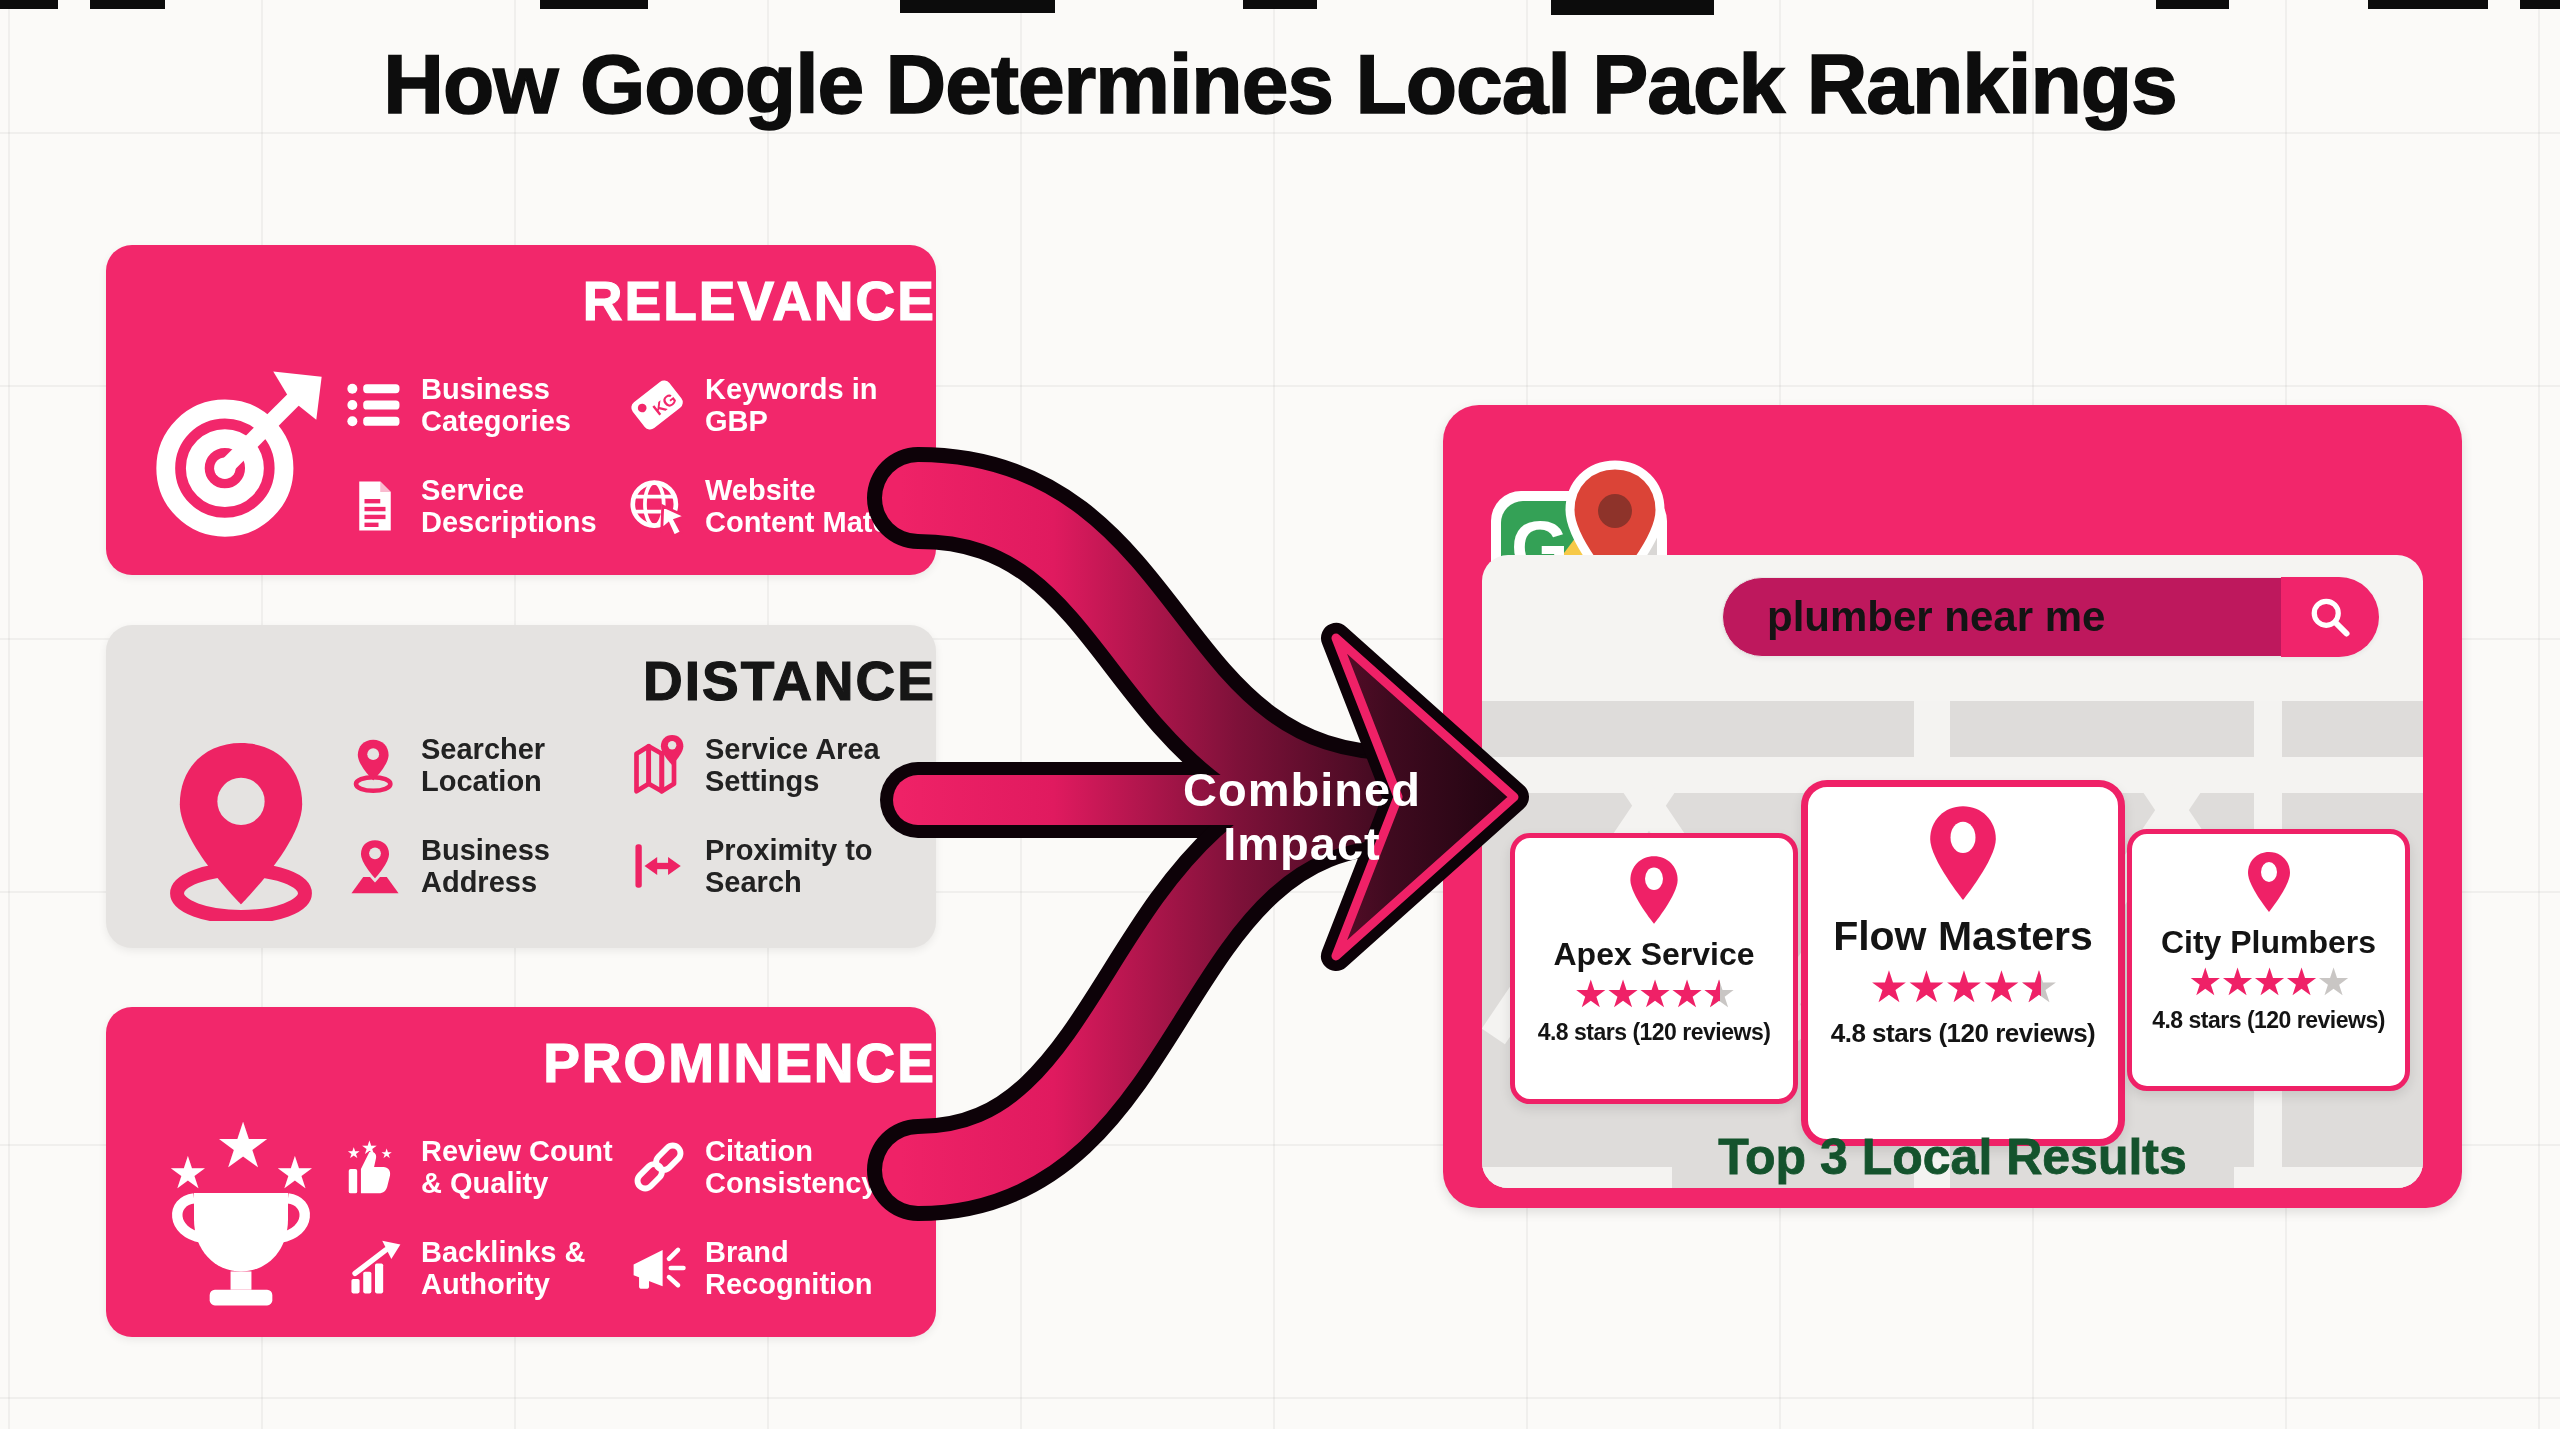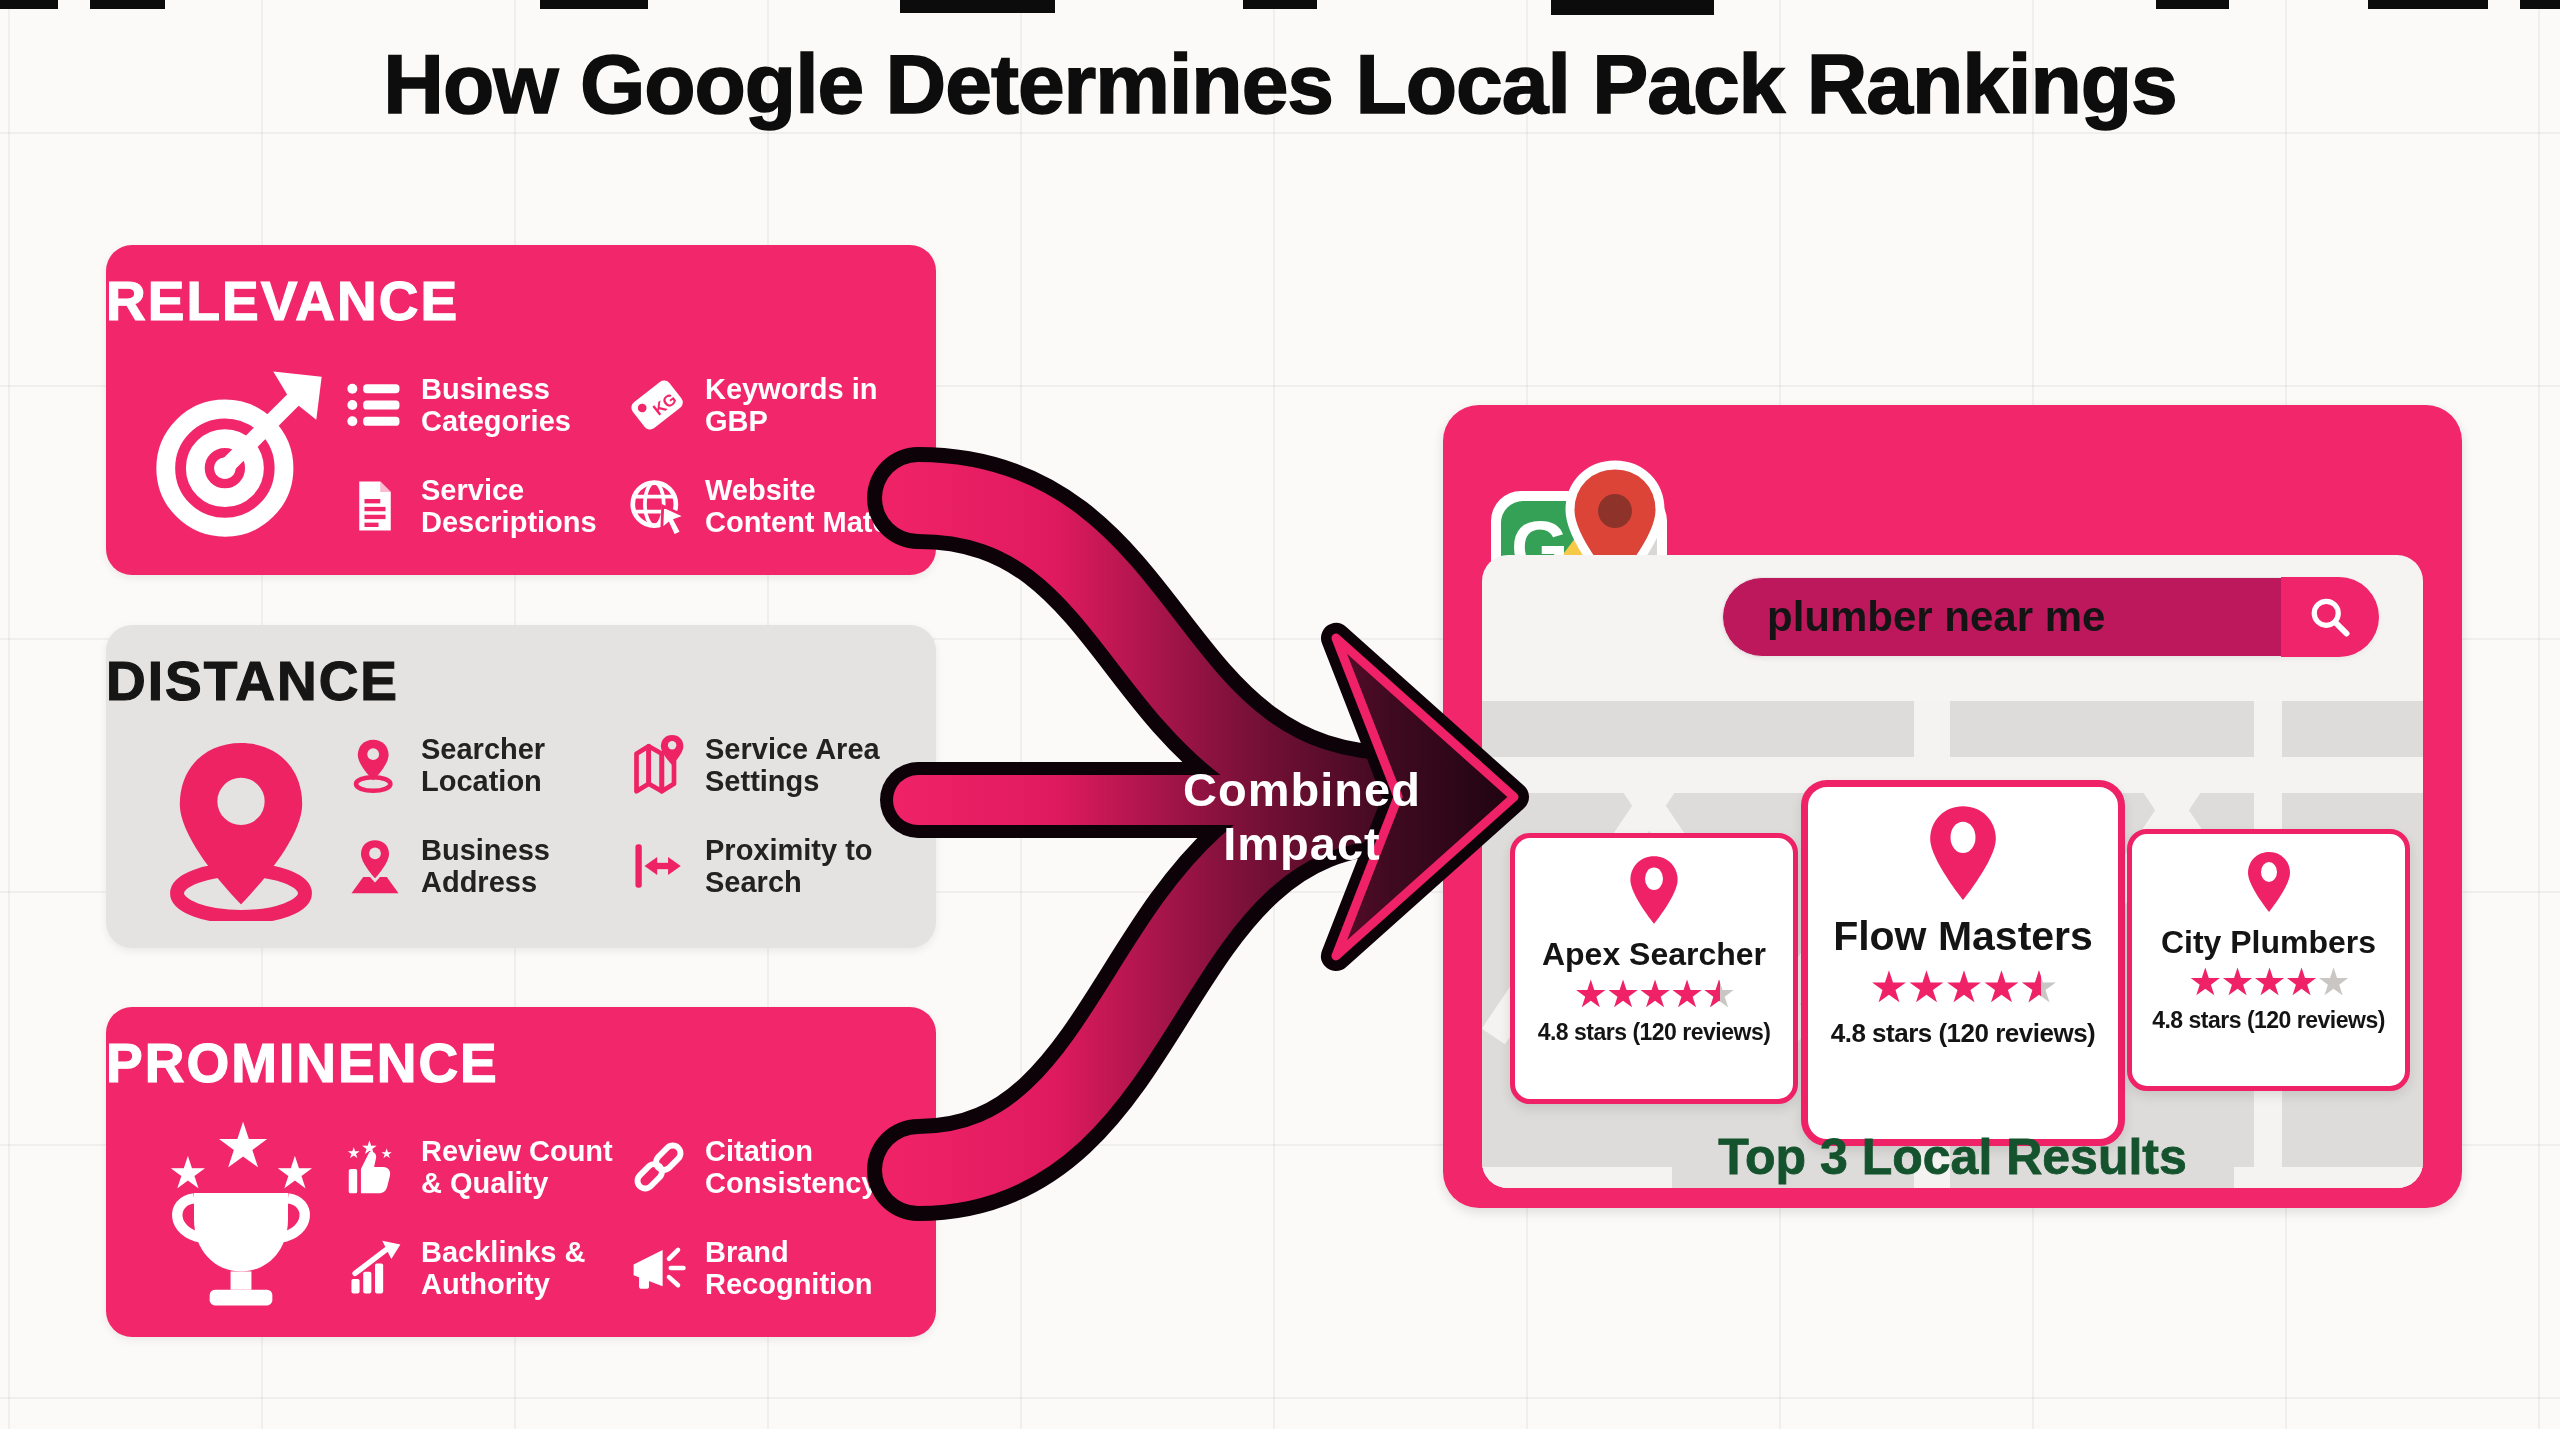--- a/index.html
+++ b/index.html
@@ -20,21 +20,21 @@
   .main-title{
     position:absolute;left:0;top:36px;width:100%;margin:0;z-index:2;
     text-align:center;font-size:84px;font-weight:bold;color:#0d0d0d;
     letter-spacing:-1px;-webkit-text-stroke:1.5px currentColor;
   }
 
   
   .factor{position:absolute;left:106px;width:830px;border-radius:26px;z-index:4;box-shadow:0 3px 8px rgba(0,0,0,.07)}
   .factor.pink{background:#F2276B;color:#fff}
   .factor.gray{background:#E5E3E1;color:#1a1a1a}
-  .factor h2{margin:0;padding-top:24px;text-align:left;font-size:55px;font-weight:bold;
+  .factor h2{margin:0;padding-top:24px;text-align:right;font-size:55px;font-weight:bold;
     letter-spacing:2px;-webkit-text-stroke:1.2px currentColor}
   .factor.gray h2{color:#161616}
   .bigicon{position:absolute;left:40px;top:112px;width:190px;height:190px;display:flex;align-items:center;justify-content:center}
   .factor.gray .bigicon, .factor.gray .ficon{color:#EE2364}
   .items{position:absolute;left:238px;top:128px;width:580px;display:grid;
     grid-template-columns:284px 296px;row-gap:36px}
   .fitem{display:flex;align-items:center;gap:15px}
   .ficon{width:62px;height:62px;flex:none;display:flex;align-items:center;justify-content:center}
   .flabel{font-size:29px;font-weight:bold;line-height:1.12}
   .factor.gray .flabel{color:#222}
@@ -392,21 +392,21 @@
       <div class="road d" style="left:610px;transform:rotate(34deg)"></div>
       <div class="road d" style="left:742px;transform:rotate(-34deg)"></div>
       <div class="road b1"></div>
       <div class="road b2"></div>
     </div>
 
     <div class="card" style="left:28px;top:278px;width:278px;height:261px">
       <span class="cpin"><svg width="72" height="72" viewBox="0 0 64 64">
             <use href="#i-cardpin"></use>
           </svg></span>
-      <span class="cname">Apex Searcher</span>
+      <span class="cname">Apex Service</span>
       <span class="cstars"><span class="st">★</span><span class="st">★</span><span class="st">★</span><span class="st">★</span><span class="st half">★<i>★</i></span></span>
       <span class="ccap">4.8 stars (120 reviews)</span>
     </div>
 
     <div class="card featured" style="left:319px;top:225px;width:310px;height:352px">
       <span class="cpin"><svg width="100" height="100" viewBox="0 0 64 64">
             <use href="#i-cardpin"></use>
           </svg></span>
       <span class="cname">Flow Masters</span>
       <span class="cstars"><span class="st">★</span><span class="st">★</span><span class="st">★</span><span class="st">★</span><span class="st half">★<i>★</i></span></span>

